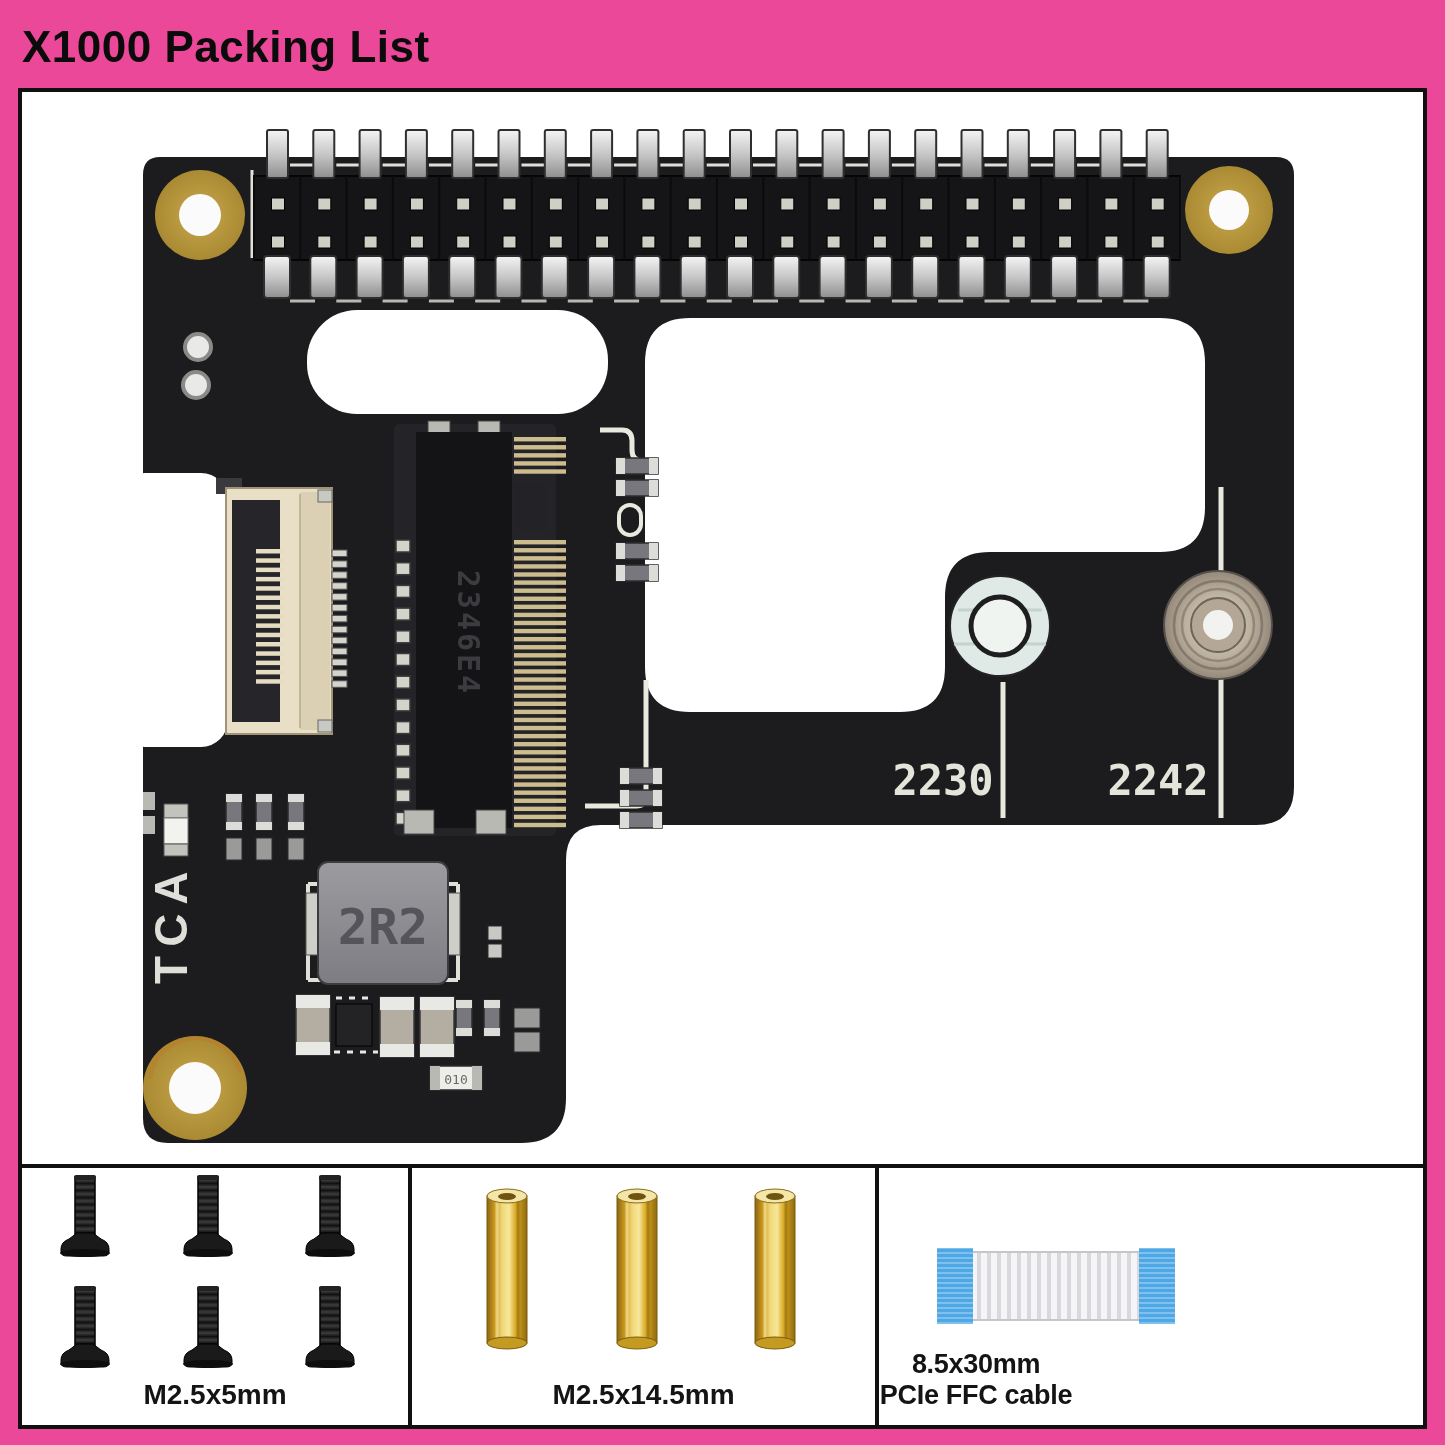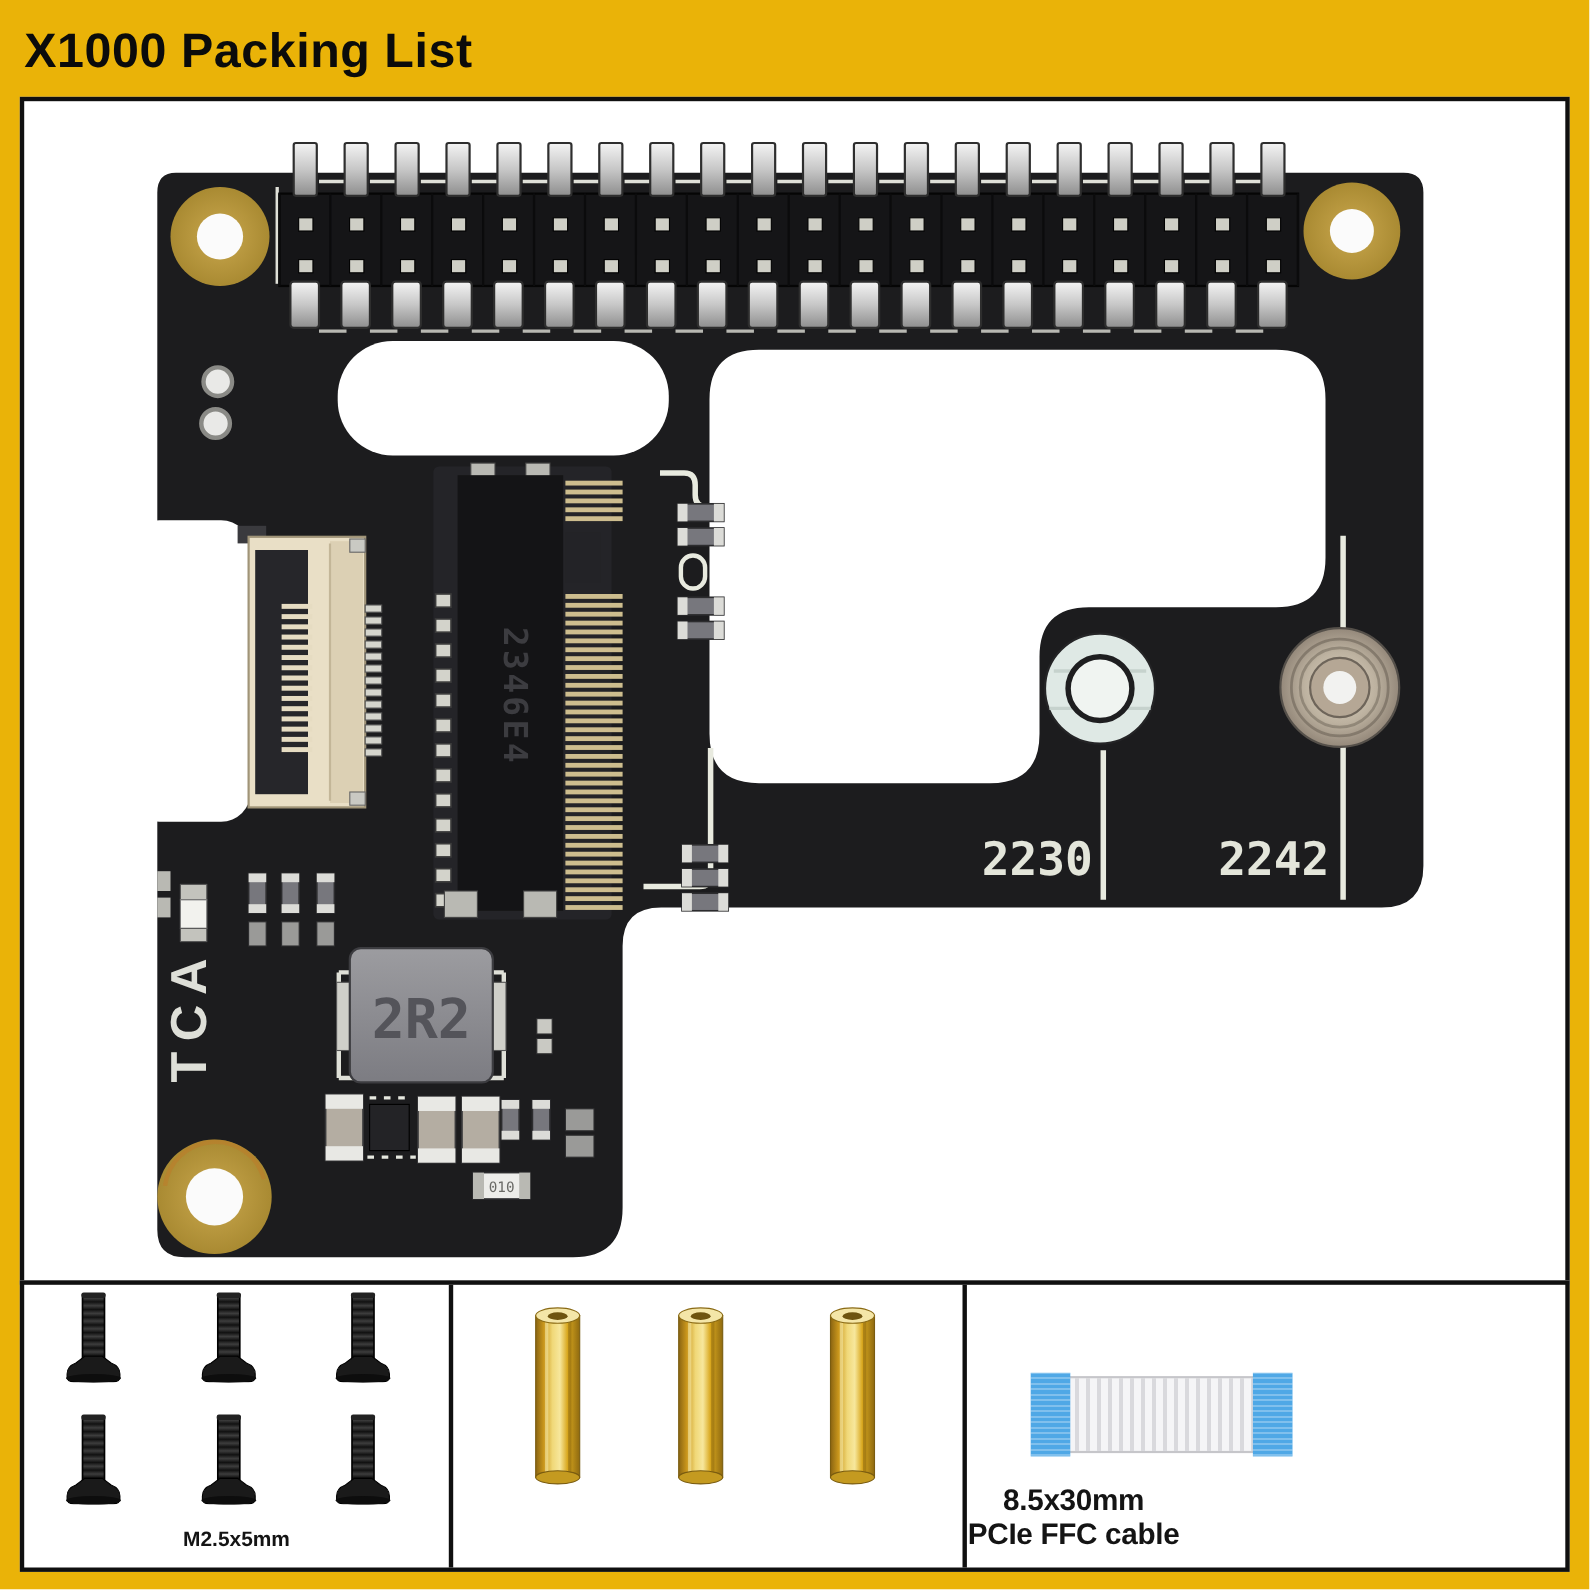--- a/index.html
+++ b/index.html
@@ -1,30 +1,30 @@
 <!DOCTYPE html>
 <html><head>
 <meta charset="utf-8">
 <style>
   html,body{margin:0;padding:0;background:#fff;}
-  .page{position:relative;width:1445px;height:1445px;background:#eab308;
+  .page{position:relative;width:1445px;height:1445px;background:#ec4899;
         font-family:"Liberation Sans","DejaVu Sans",sans-serif;overflow:hidden;}
   .title{position:absolute;left:22px;top:22px;font-size:44px;font-weight:bold;
          color:#0b0b0b;letter-spacing:.5px;}
   .board-box{position:absolute;left:18px;top:88px;width:1409px;height:1080px;
              border:4px solid #101010;box-sizing:border-box;background:#fff;}
   .board-box svg{position:absolute;left:0;top:0;width:100%;height:100%;display:block;}
   .parts-table{position:absolute;left:18px;top:1164px;width:1409px;height:265px;
                border:4px solid #101010;box-sizing:border-box;background:#fff;
                display:grid;grid-template-columns:386px 467px 198px auto;}
   .cell{position:relative;border-left:4px solid #101010;box-sizing:border-box;}
   .cell:first-child{border-left:none;}
   .cell svg.cell-art{position:absolute;inset:0;width:100%;height:100%;display:block;}
   .cell-label{position:absolute;left:0;right:0;bottom:14px;text-align:center;
-              font-size:19px;font-weight:bold;color:#141414;}
+              font-size:28px;font-weight:bold;color:#141414;}
   .cell-ffc .cell-label{font-size:27px;letter-spacing:-0.3px;text-align:center;}
   
   .cable{position:absolute;left:58px;top:80px;width:238px;height:76px;}
   .cable-mid{position:absolute;left:34px;right:34px;top:3px;bottom:3px;
              background:repeating-linear-gradient(90deg,#f5f5f7 0 6px,#d9d9dd 6px 10px);
              border-top:2px solid #c6c6ca;border-bottom:2px solid #c6c6ca;}
   .cable-end{position:absolute;top:0;bottom:0;width:36px;background:#4fa8e6;}
   .cable-end.left{left:0;} .cable-end.right{right:0;}
   .cable-end::after{content:"";position:absolute;inset:0;
      background:repeating-linear-gradient(0deg,rgba(255,255,255,.28) 0 2px,transparent 2px 5px);}
@@ -475,20 +475,21 @@
       <div class="cell-label">M2.5x5mm</div>
     </div>
     <div class="cell">
       <svg class="cell-art" viewBox="0 0 463 257">
           <g id="cellStuds">
             <use href="#symStandoff" x="72" y="20" width="46" height="162"></use>
             <use href="#symStandoff" x="202" y="20" width="46" height="162"></use>
             <use href="#symStandoff" x="340" y="20" width="46" height="162"></use>
           </g>
         </svg>
+      <div class="cell-label">M2.5x14.5mm</div>
     </div>
     <div class="cell cell-ffc">
       <div class="cable">
         <div class="cable-mid"></div>
         <div class="cable-end left"></div>
         <div class="cable-end right"></div>
       </div>
       <div class="cell-label">8.5x30mm PCIe FFC cable</div>
     </div>
   </div>

